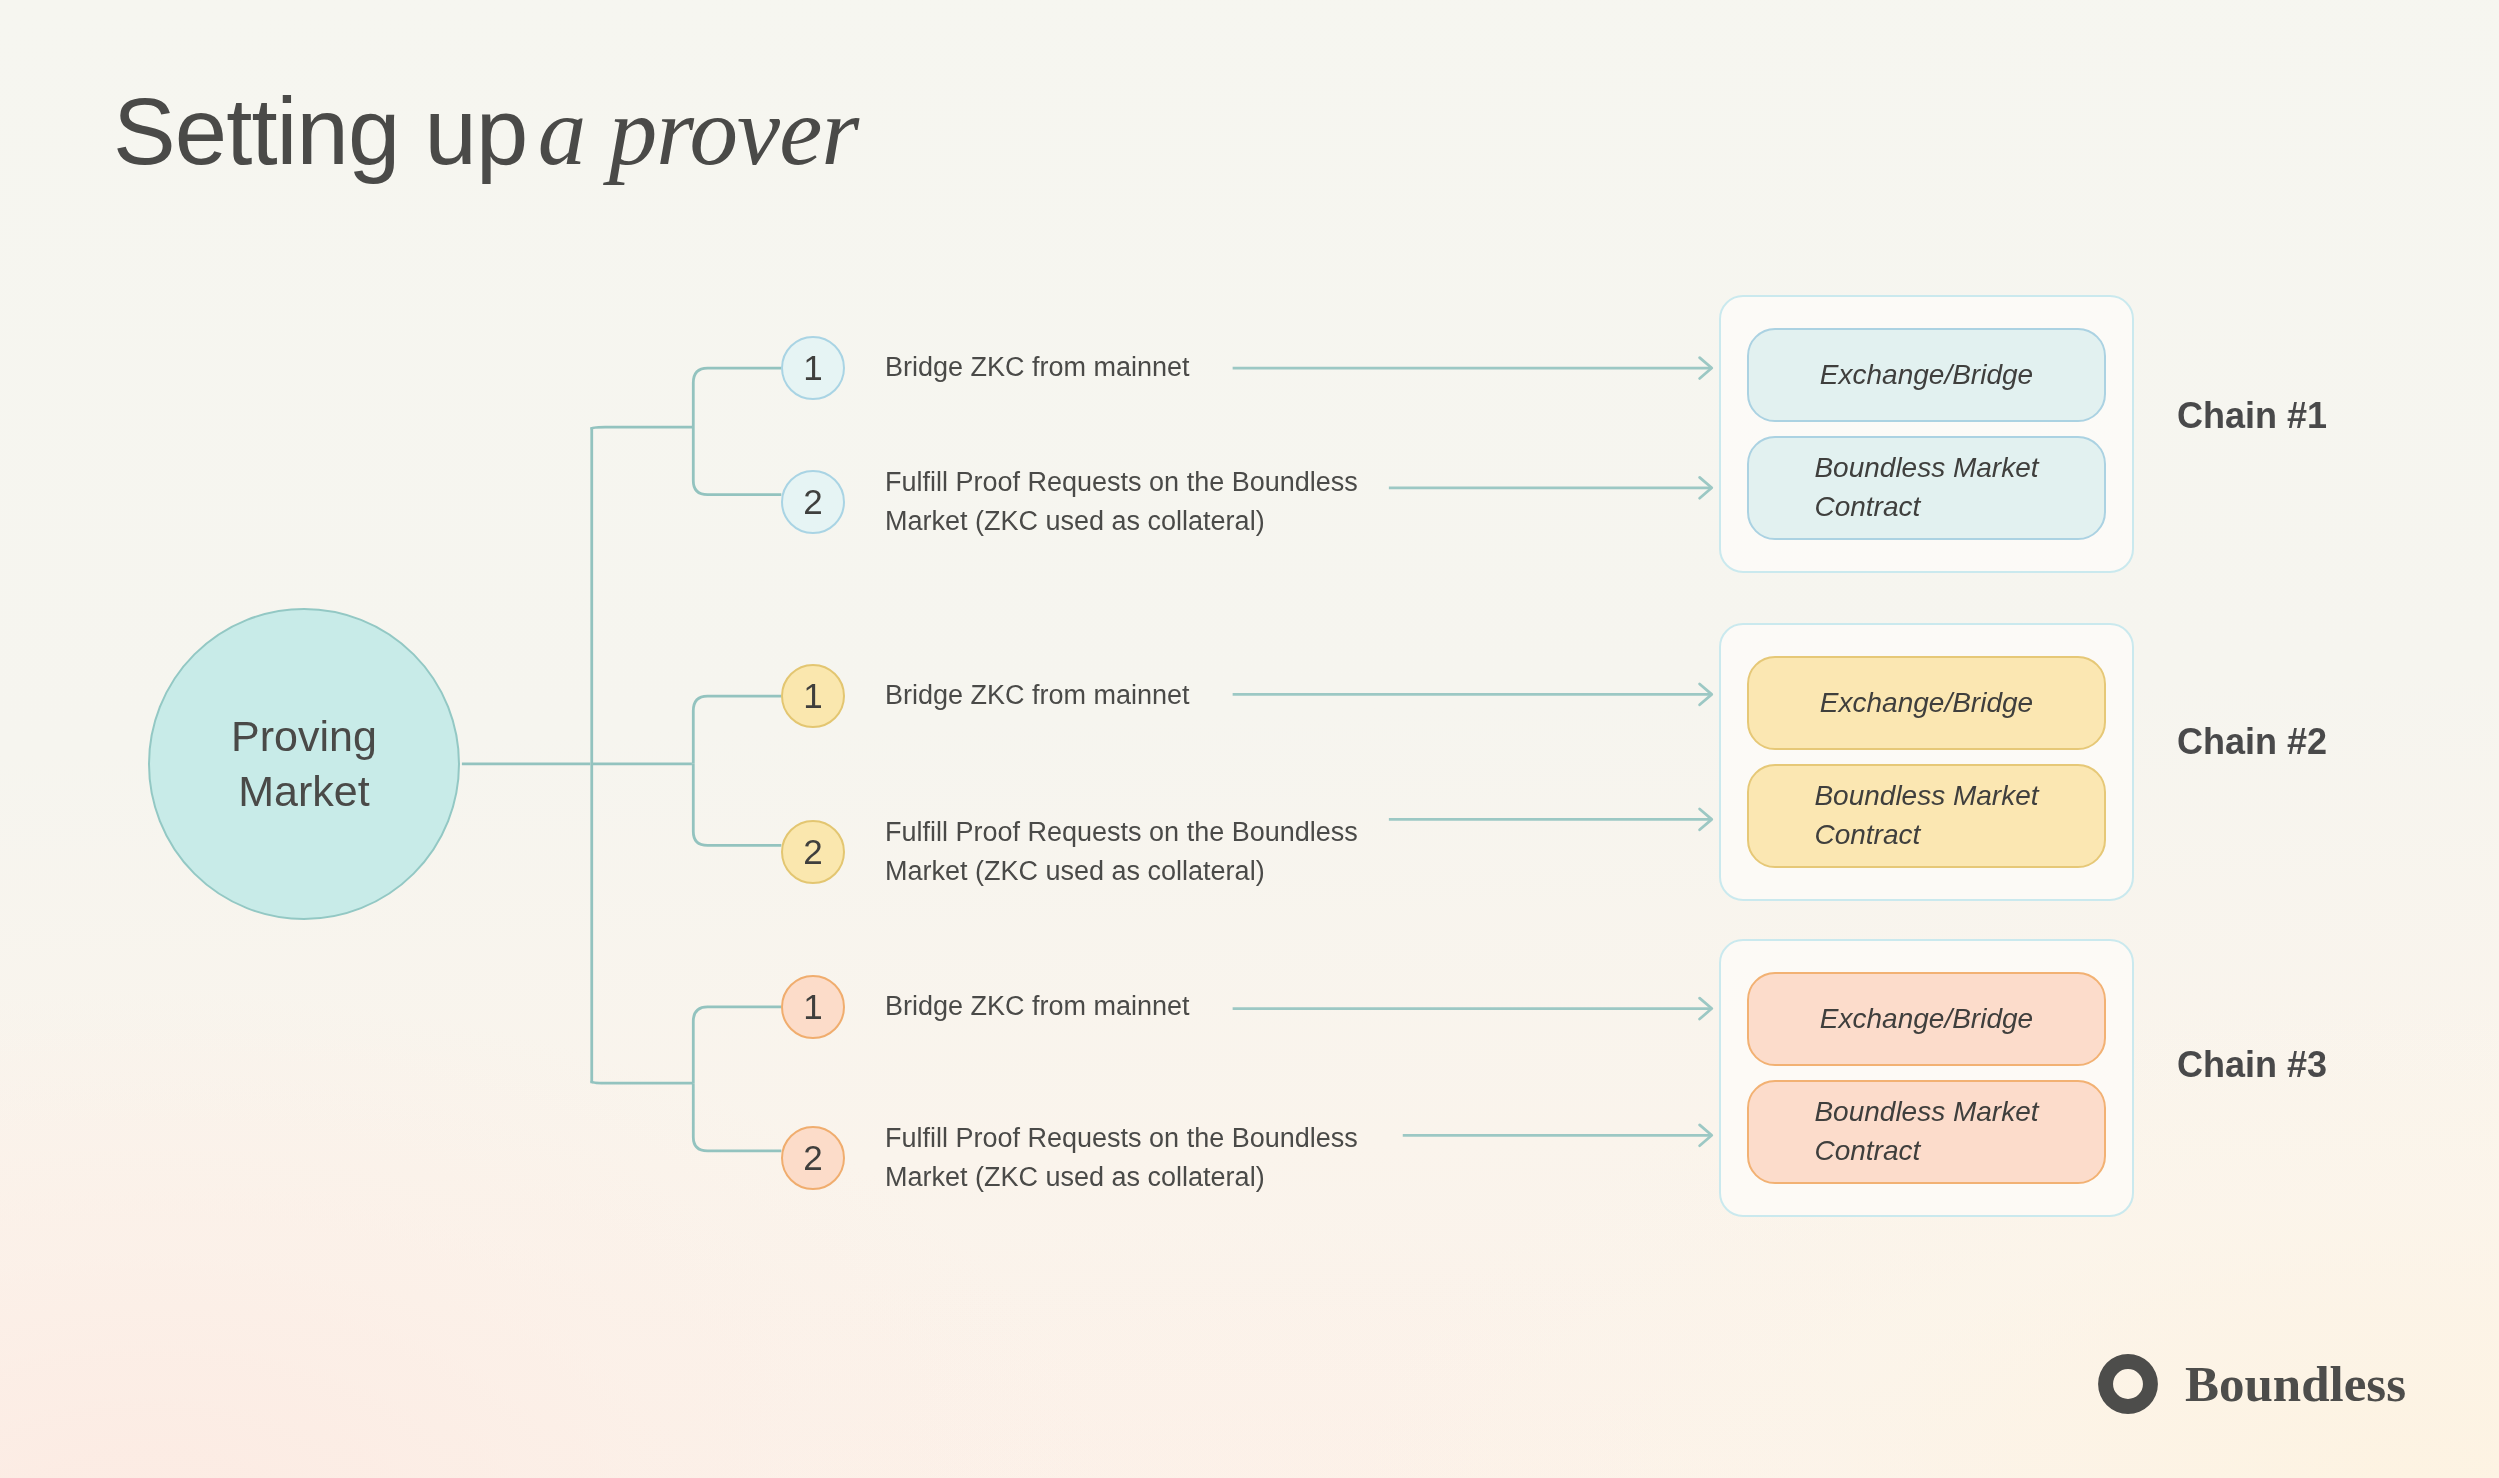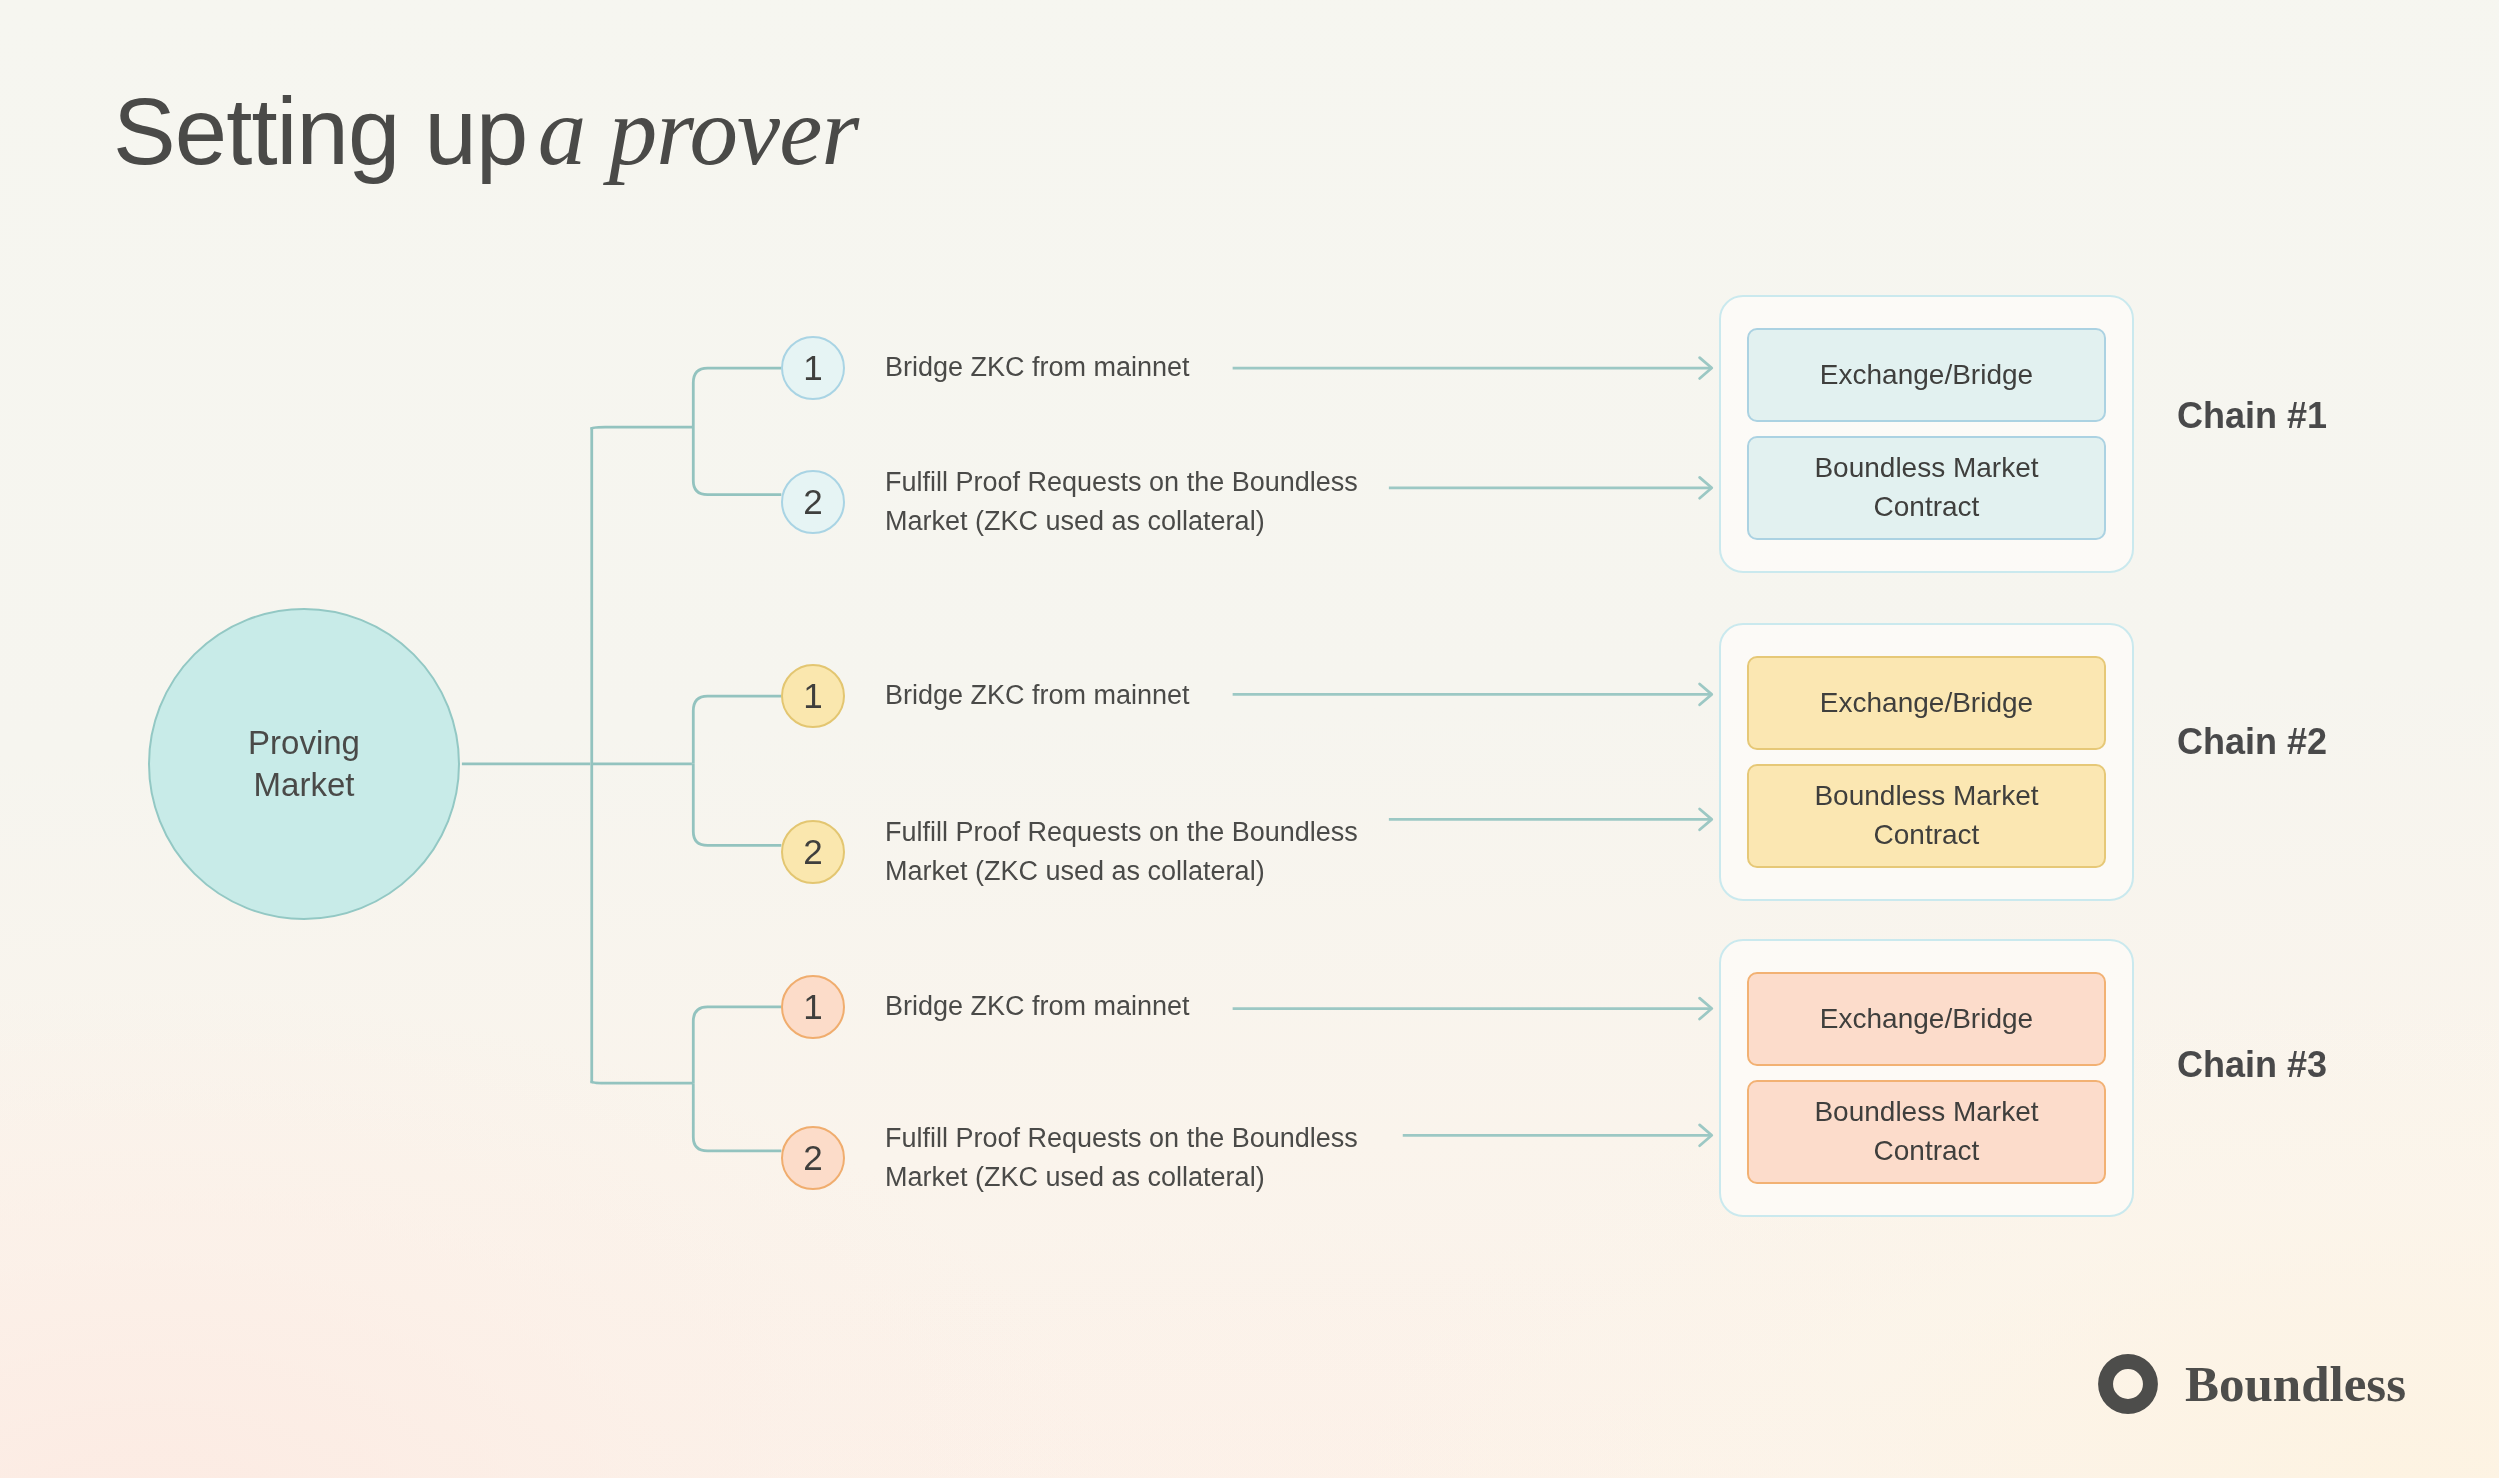--- a/index.html
+++ b/index.html
@@ -67,21 +67,21 @@
     height: 312px;
     border-radius: 50%;
     background: #c8ebe8;
     border: 2.2px solid #93c8c4;
     box-sizing: border-box;
     display: flex;
     flex-direction: column;
     align-items: center;
     justify-content: center;
     color: #4a4a48;
-    font-size: 33px;
+    font-size: 43px;
     line-height: 1.28;
     text-align: center;
   }
 
   
   .step {
     position: absolute;
     display: flex;
     align-items: center;
   }
@@ -118,29 +118,30 @@
     border: 2.2px solid #cae9ee;
     background: rgba(253,252,249,0.72);
     padding: 17.4px 26px;
     display: flex;
     flex-direction: column;
     justify-content: center;
     gap: 14px;
   }
   .node {
     box-sizing: border-box;
-    border-radius: 10px;
+    border-radius: 28px;
     display: flex;
     align-items: center;
     justify-content: center;
-    text-align: center;
+    text-align: left;
     font-size: 28px;
     line-height: 1.38;
     color: #3f3f3d;
     white-space: pre-line;
+    font-style: italic;
   }
   .node.n1 { background: #e2f1f0; border: 2.2px solid #abd2e2; }
   .node.n2 { background: #fbe7b2; border: 2.2px solid #e6c877; }
   .node.n3 { background: #fcdccb; border: 2.2px solid #f2b173; }
 
   .node.tall { height: 94px; }
   .node.short { height: 69px; }
 
   
   .chain-label {

